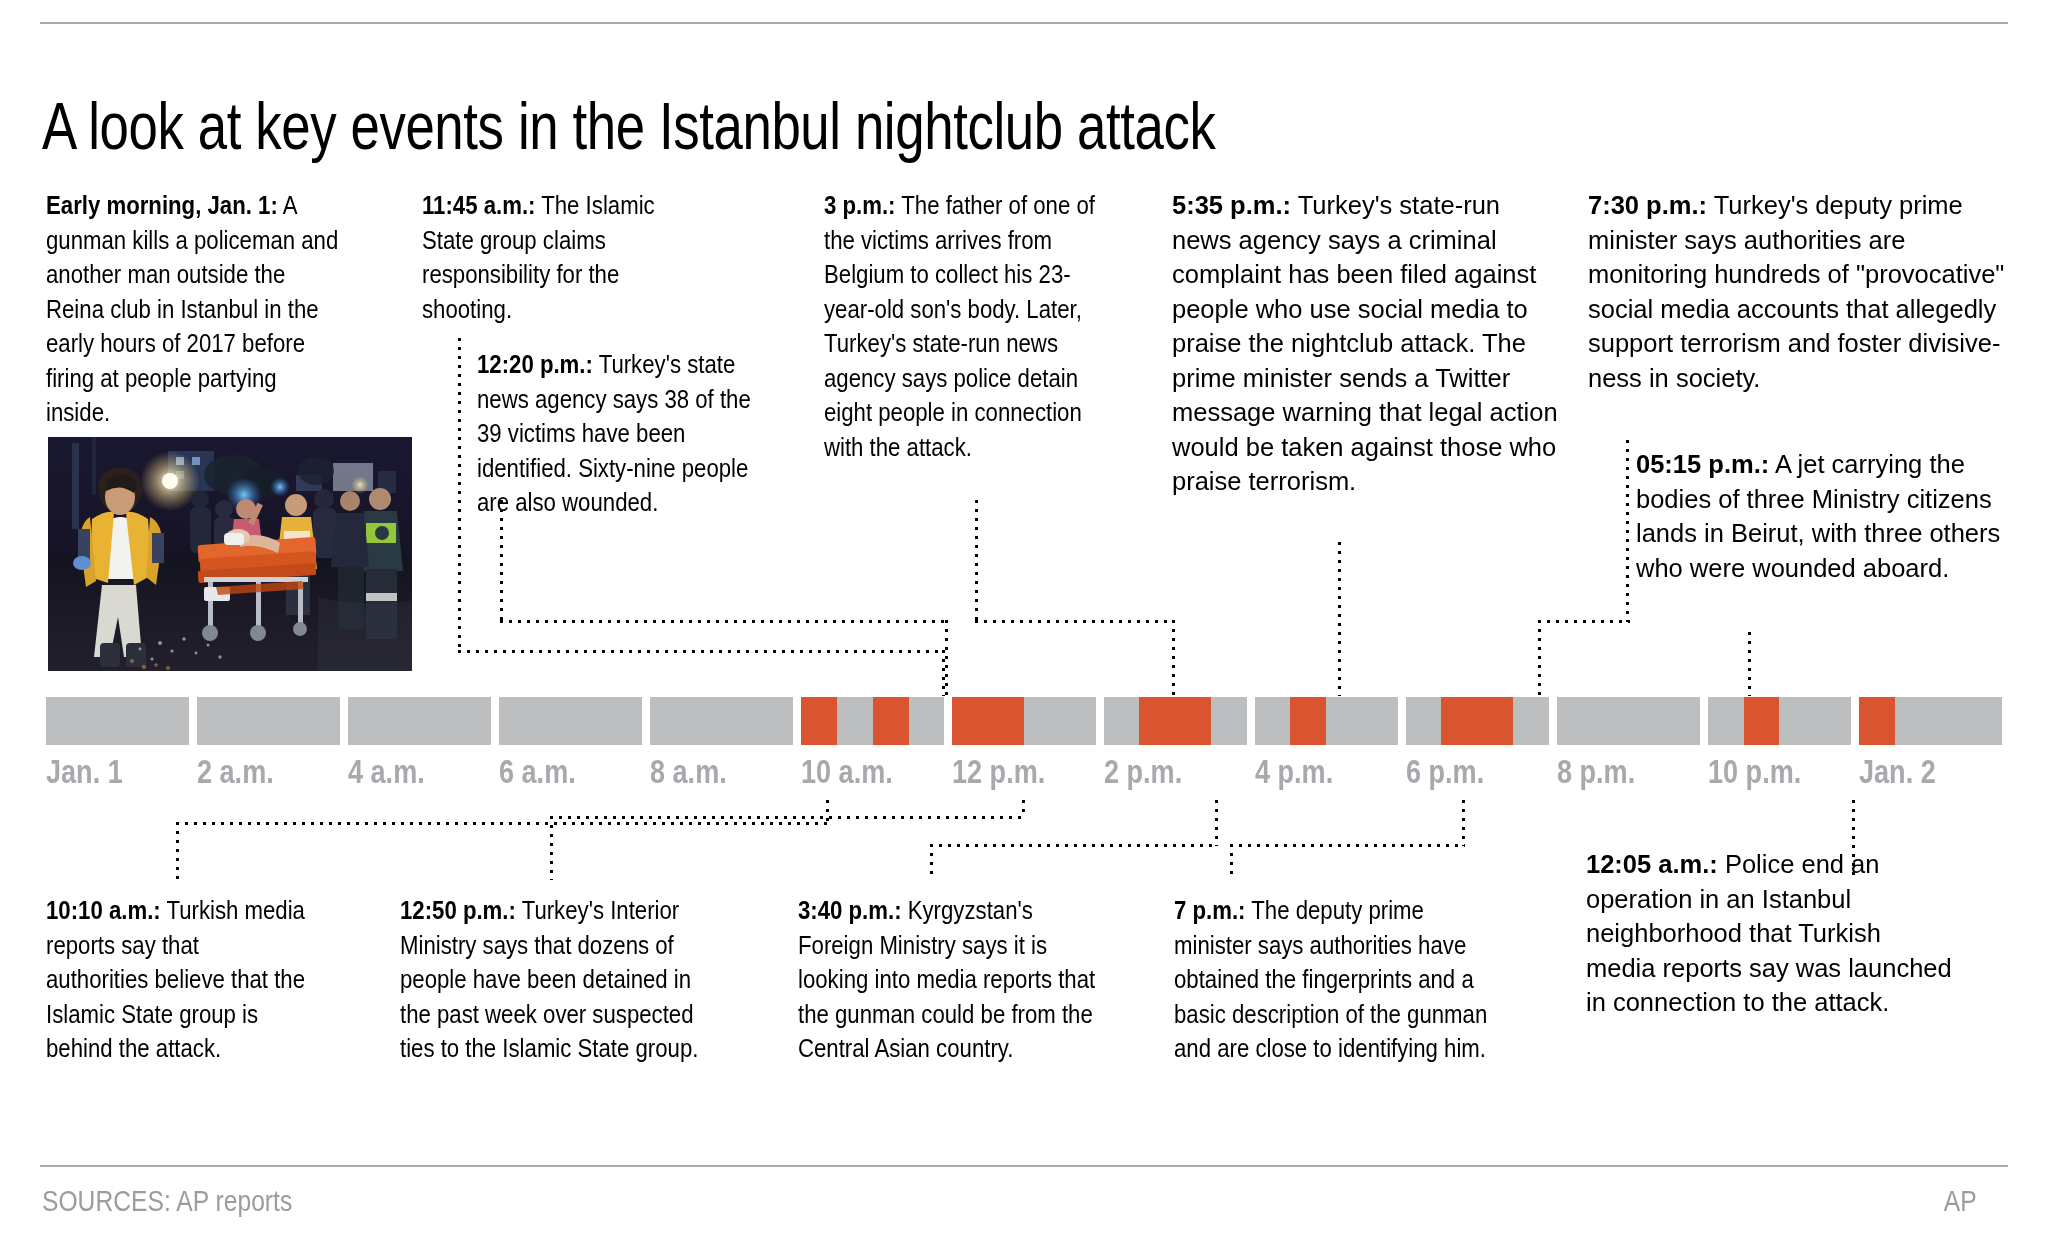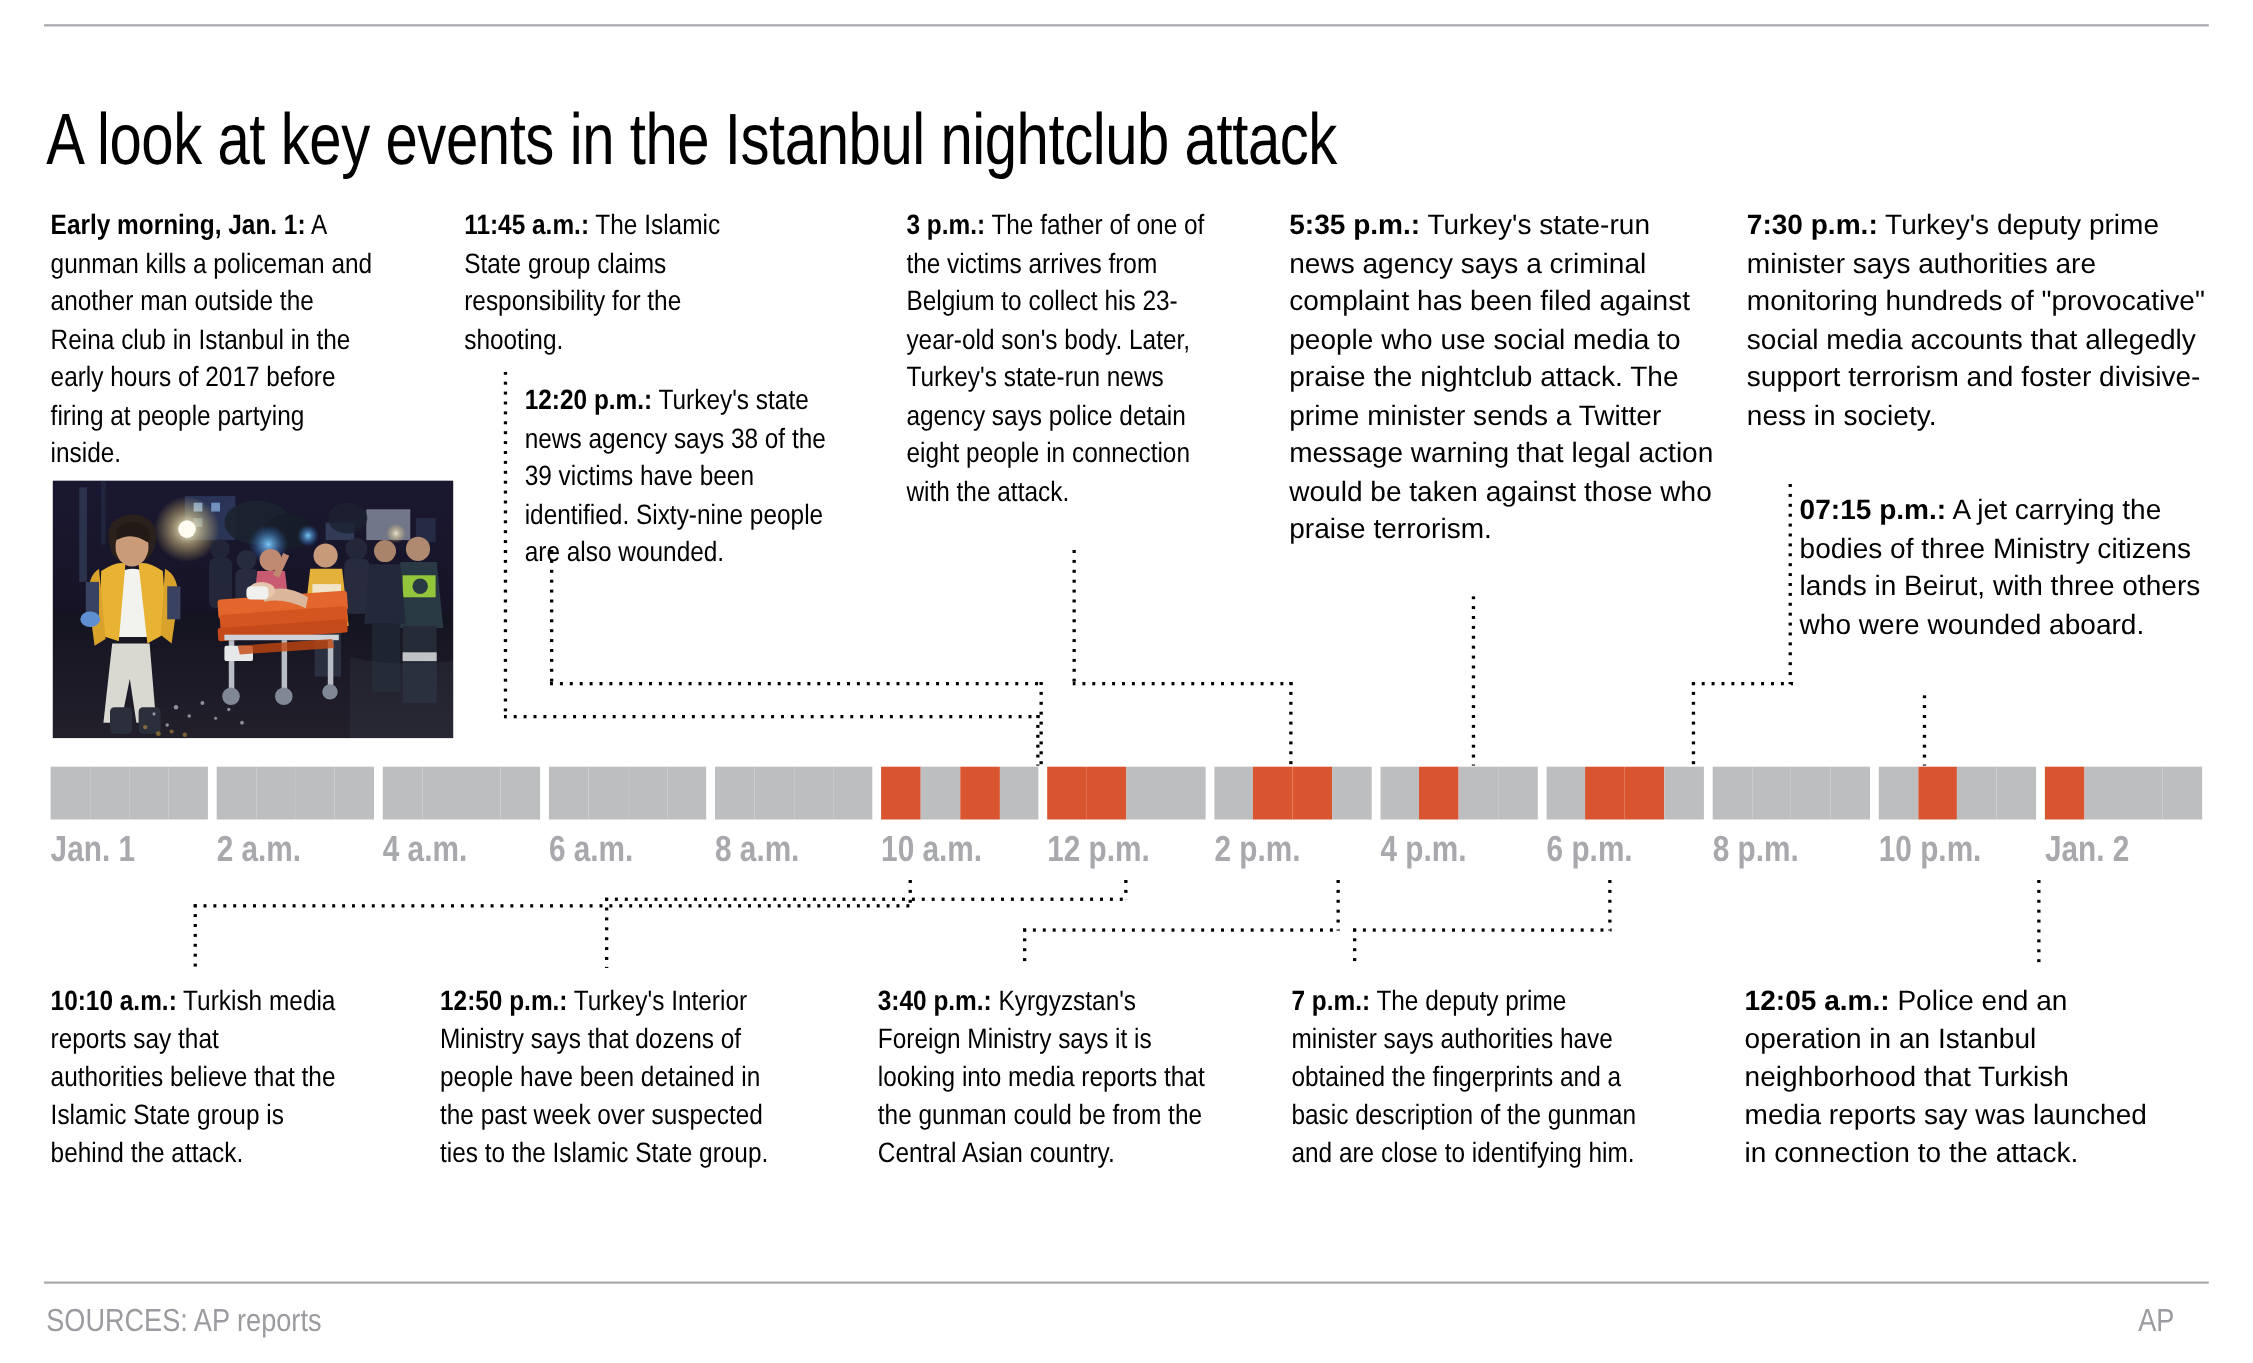--- a/index.html
+++ b/index.html
@@ -125,21 +125,21 @@
 
 <div class="block" style="left:1172px; top:188px; width:390px;">
   <b>5:35 p.m.:</b><span> Turkey's state-run news agency says a criminal complaint has been filed against people who use social media to praise the nightclub attack. The prime minister sends a Twitter message warning that legal action would be taken against those who praise terrorism.</span>
 </div>
 
 <div class="block" style="left:1588px; top:188px; width:420px;">
   <b>7:30 p.m.:</b><span> Turkey's deputy prime minister says authorities are monitoring hundreds of "provocative" social media accounts that allegedly support terrorism and foster divisive-ness in society.</span>
 </div>
 
 <div class="block" style="left:1636px; top:447px; width:380px;">
-  <b>07:15 p.m.:</b><span> A jet carrying the bodies of three Ministry citizens lands in Beirut, with three others who were wounded aboard.</span>
+  <b>05:15 p.m.:</b><span> A jet carrying the bodies of three Ministry citizens lands in Beirut, with three others who were wounded aboard.</span>
 </div>
 
 <div id="photo">
   <svg viewBox="0 0 364 234" preserveAspectRatio="none" aria-hidden="true">
     <defs>
       <linearGradient id="sky" x1="0" y1="0" x2="0" y2="1">
         <stop offset="0%" stop-color="#1a1830"></stop>
         <stop offset="45%" stop-color="#171427"></stop>
         <stop offset="100%" stop-color="#0a0910"></stop>
       </linearGradient>
@@ -415,18 +415,18 @@
 </div>
 
 <div class="block narrow" style="left:798px; top:893px; width:345px;">
   <b>3:40 p.m.:</b><span> Kyrgyzstan's Foreign Ministry says it is looking into media reports that the gunman could be from the Central Asian country.</span>
 </div>
 
 <div class="block narrow" style="left:1174px; top:893px; width:380px;">
   <b>7 p.m.:</b><span> The deputy prime minister says authorities have obtained the fingerprints and a basic description of the gunman and are close to identifying him.</span>
 </div>
 
-<div class="block" style="left:1586px; top:893px; width:370px;">
+<div class="block" style="left:1586px; top:847px; width:370px;">
   <b>12:05 a.m.:</b><span> Police end an operation in an Istanbul neighborhood that Turkish media reports say was launched in connection to the attack.</span>
 </div>
 
 <div class="foot" id="foot-sources">SOURCES: AP reports</div>
 <div class="foot" id="foot-ap">AP</div>
 
 </body></html>

